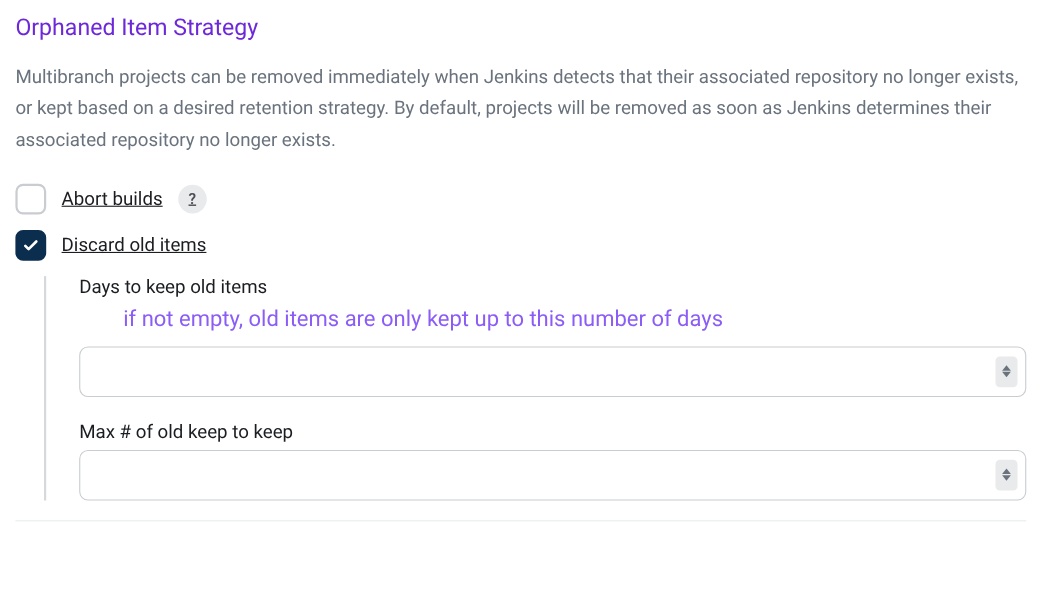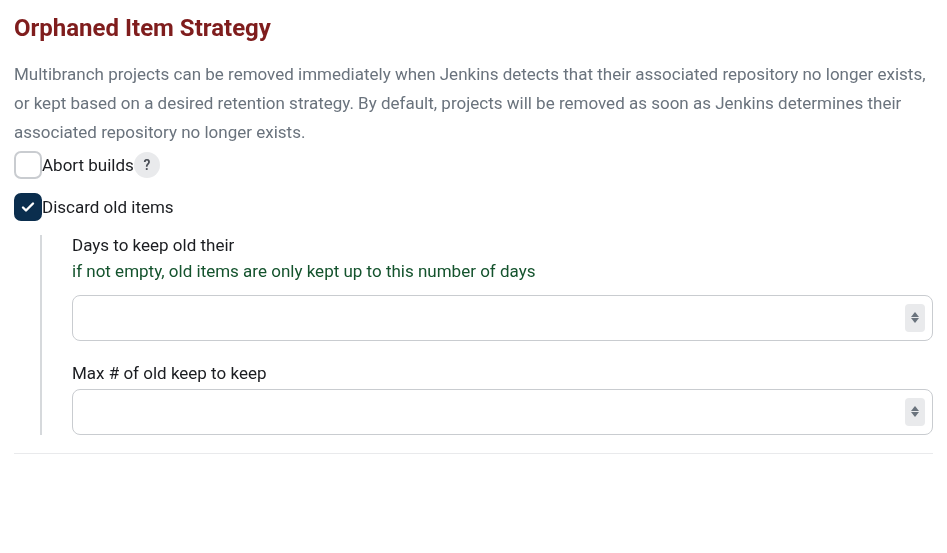--- a/index.html
+++ b/index.html
@@ -5,35 +5,37 @@
   * { box-sizing: border-box; }
   body {
     margin: 0;
     padding: 14px;
     font-family: -apple-system, BlinkMacSystemFont, "Segoe UI", Roboto, "Helvetica Neue", Arial, sans-serif;
     color: #1b1d21;
     background: #fff;
     width: 947px;
   }
   h2.section-title {
-    font-size: 24px;
-    font-weight: 700;
+    font-size: 21px;
+    font-weight: 400;
     margin: 0 0 18px 0;
-    color: #7f1d1d;
+    color: #6d28d9;
   }
   p.section-description {
     font-size: 17px;
     line-height: 1.7;
     color: #6a737d;
-    margin: 0 0 4px 0;
+    margin: 0 0 24px 0;
   }
   .checkbox-row {
     display: flex;
     align-items: center;
+    gap: 14px;
     margin-bottom: 14px;
+    text-decoration: underline;
   }
   .checkbox {
     width: 28px;
     height: 28px;
     border: 2px solid #c9ccd0;
     border-radius: 7px;
     background: #fff;
     display: inline-flex;
     align-items: center;
     justify-content: center;
@@ -70,23 +72,24 @@
     border-left: 2px solid #d6d9dc;
     margin-top: 4px;
   }
   .field-group { margin-bottom: 22px; }
   .field-label {
     font-size: 17px;
     color: #1b1d21;
     margin-bottom: 6px;
   }
   .field-hint {
-    font-size: 17px;
-    color: #14532d;
+    font-size: 20px;
+    color: #8b5cf6;
     margin-bottom: 14px;
+    margin-left: 40px;
   }
   .number-input-wrapper {
     position: relative;
     width: 100%;
   }
   input.number-input {
     width: 100%;
     height: 46px;
     border: 1px solid #c9ccd0;
     border-radius: 8px;
@@ -143,21 +146,21 @@
     <svg width="16" height="16" viewBox="0 0 16 16">
         <path d="M3 8.5l3 3 7-7" stroke="#fff" stroke-width="2.4" fill="none" stroke-linecap="round" stroke-linejoin="round"></path>
       </svg>
   </span>
   <span class="checkbox-label">Discard old items</span>
 </div>
 
 <div class="nested-block">
 
   <div class="field-group">
-    <div class="field-label">Days to keep old their</div>
+    <div class="field-label">Days to keep old items</div>
     <div class="field-hint">if not empty, old items are only kept up to this number of days</div>
     <div class="number-input-wrapper">
       <input class="number-input" type="text" value="" style="">
       <div class="spinner">
         <div class="arrow up"></div>
         <div class="arrow down"></div>
       </div>
     </div>
   </div>
 

